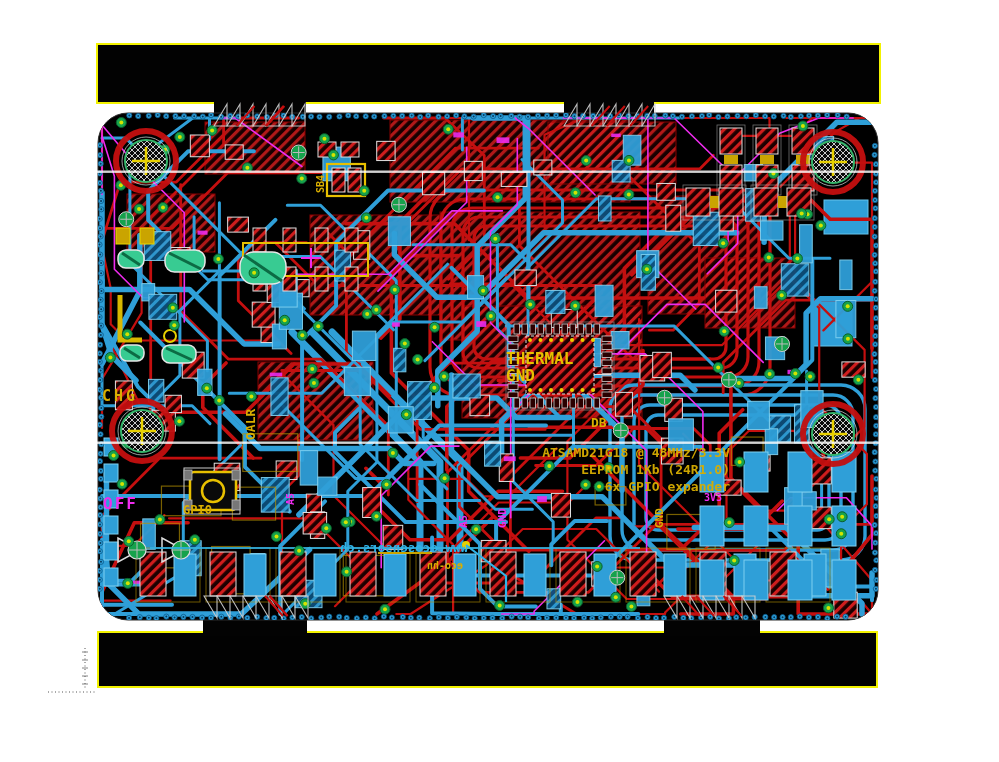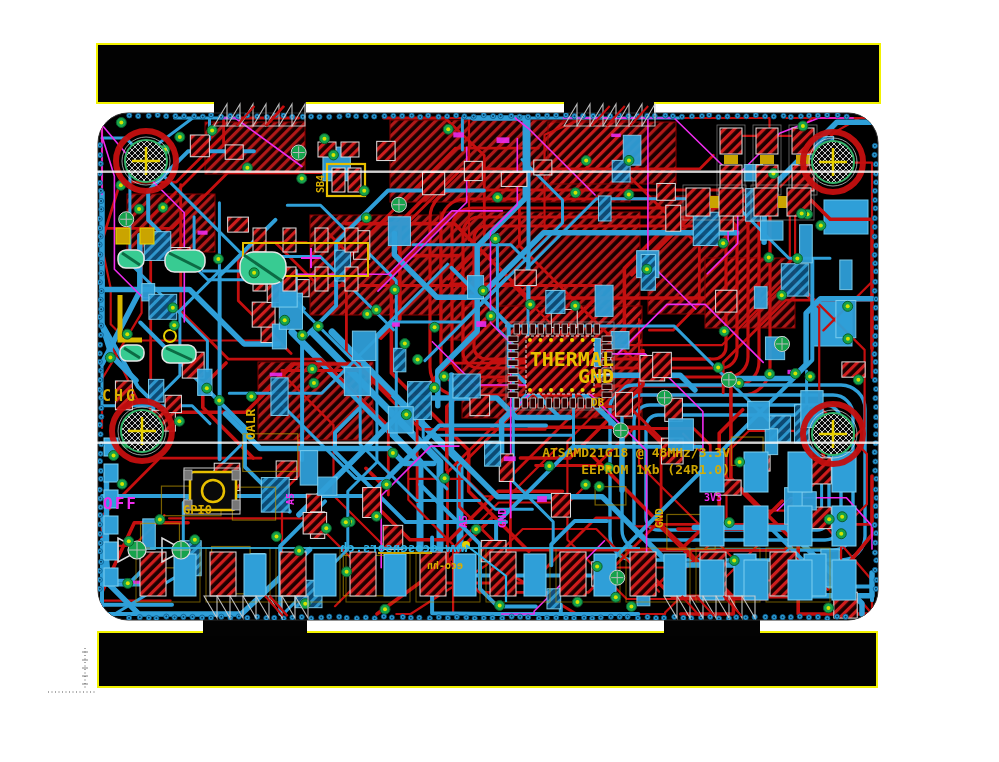--- a/index.html
+++ b/index.html
@@ -8,22 +8,22 @@
   svg{position:absolute;left:0;top:0;z-index:1;}
   .lbl{position:absolute;z-index:5;font-weight:bold;white-space:nowrap;
        font-family:"DejaVu Sans Mono","Liberation Mono",monospace;}
   .yellow{color:#d9ae00;}
   .magenta{color:#ee2bee;}
   .cyan{color:#2fb3e8;}
   .vert{transform:rotate(-90deg);transform-origin:0 0;}
   .mir{transform:scaleX(-1);}
   .specs{position:absolute;left:430px;top:444px;width:300px;text-align:right;z-index:5;
          color:#d9ae00;font-weight:bold;font-size:13px;line-height:17px;opacity:.95;}
-  .thermal{position:absolute;left:506px;top:351px;width:108px;text-align:right;z-index:5;
-           color:#e8c000;font-weight:bold;font-size:20px;line-height:16.5px;}
+  .thermal{position:absolute;left:506px;top:351px;width:108px;text-align:left;z-index:5;
+           color:#e8c000;font-weight:bold;font-size:16px;line-height:16.5px;}
 </style>
 </head>
 <body>
 
 <div class="canvas">
 
   <svg id="pcb" width="999" height="762" viewBox="0 0 999 762">
     <defs>
       <pattern id="redhatch" width="7" height="7" patternUnits="userSpaceOnUse" patternTransform="rotate(45)">
         <rect width="7" height="7" fill="#1c0000"></rect>
@@ -1356,32 +1356,33 @@
       <rect x="0" y="170.5" width="999" height="2.4" fill="#ffffff" opacity="0.82"></rect>
       <rect x="0" y="441.5" width="999" height="2.4" fill="#ffffff" opacity="0.82"></rect>
     </g>
   </svg>
 
   <div class="lbl yellow" style="left:102px;top:387px;font-size:15px;letter-spacing:3px;">CHG</div>
   <div class="lbl yellow vert" style="left:243px;top:440px;font-size:13px;">OALR</div>
   <div class="lbl yellow" style="left:183px;top:503px;font-size:12px;">GPIO</div>
   <div class="lbl magenta" style="left:103px;top:494px;font-size:16px;letter-spacing:2px;">OFF</div>
   <div class="lbl yellow vert" style="left:315px;top:193px;font-size:10px;">SB4</div>
-  <div class="lbl yellow" style="left:591px;top:396px;font-size:11px;">DB</div>
+  <div class="lbl yellow" style="left:591px;top:415px;font-size:13px;">DB</div>
   <div class="lbl magenta vert" style="left:285px;top:505px;font-size:10px;">A5</div>
   <div class="lbl magenta vert" style="left:457px;top:528px;font-size:11px;">A5</div>
   <div class="lbl magenta vert" style="left:496px;top:528px;font-size:11px;">GND</div>
   <div class="lbl yellow vert" style="left:653px;top:528px;font-size:11px;">GND</div>
   <div class="lbl magenta" style="left:704px;top:492px;font-size:10px;">3V3</div>
 
   <div class="thermal">
     <div>THERMAL</div>
     <div>GND</div>
   </div>
 
   <div class="specs">
     <div>ATSAMD21G18 @ 48MHz/3.3V</div>
     <div>EEPROM 1Kb (24R1.0)</div>
+    <div>6x GPIO expander</div>
   </div>
 
   <div class="lbl cyan mir" style="left:350px;top:540px;width:118px;font-size:12.5px;text-align:center;">www.ecosensors.ch</div>
   <div class="lbl yellow mir" style="left:421px;top:560px;width:48px;font-size:10px;text-align:center;">eco-hn</div>
 </div>
 
 </body></html>

